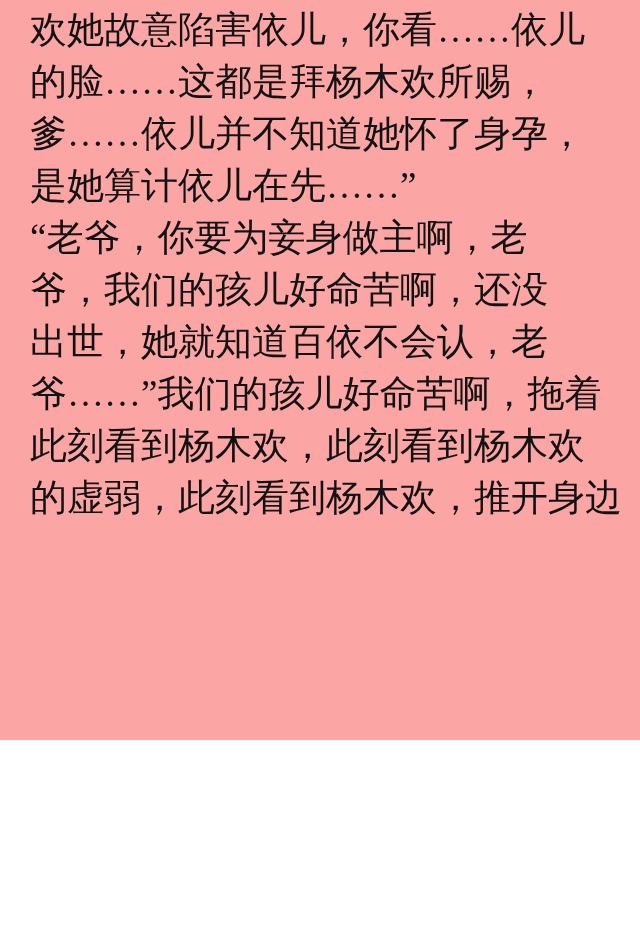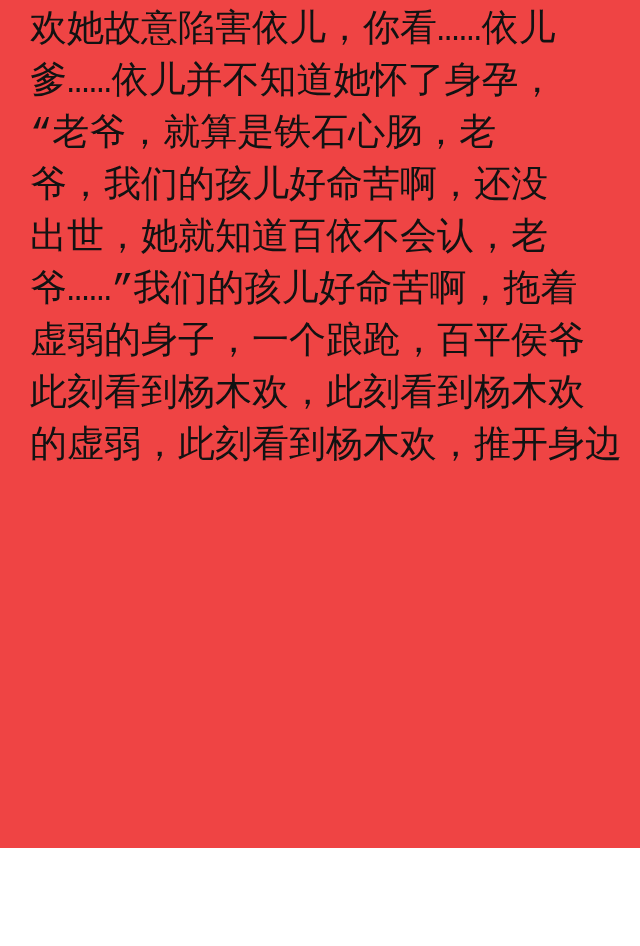--- a/index.html
+++ b/index.html
@@ -3,24 +3,24 @@
 <meta charset="utf-8">
 <style>
   html, body {
     margin: 0;
     padding: 0;
     background: #ffffff;
   }
   .page {
     position: relative;
     width: 640px;
-    height: 848px;
-    background: #ef4444;
+    height: 740px;
+    background: #fca5a5;
     overflow: hidden;
-    font-family: Liberation Mono, monospace;
+    font-family: Liberation Serif, serif;
   }
   .content {
     position: absolute;
     left: 30px;
     top: 4px;
     width: 584px;
   }
   .line {
     font-size: 37px;
     line-height: 52px;
@@ -49,30 +49,31 @@
   }
 </style>
 </head>
 <body>
 
 <div class="page">
   <div class="content">
 
     <div>
       <div class="line">欢她故意陷害依儿，你看……依儿</div>
+      <div class="line">的脸……这都是拜杨木欢所赐，</div>
       <div class="line">爹……依儿并不知道她怀了身孕，</div>
+      <div class="line">是她算计依儿在先……”</div>
     </div>
 
 
     <div>
-      <div class="line">“老爷，就算是铁石心肠，老</div>
+      <div class="line">“老爷，你要为妾身做主啊，老</div>
       <div class="line">爷，我们的孩儿好命苦啊，还没</div>
       <div class="line">出世，她就知道百依不会认，老</div>
       <div class="line">爷……”我们的孩儿好命苦啊，拖着</div>
-      <div class="line">虚弱的身子，一个踉跄，百平侯爷</div>
       <div class="line">此刻看到杨木欢，此刻看到杨木欢</div>
       <div class="line">的虚弱，此刻看到杨木欢，推开身边</div>
     </div>
 
   </div>
 
   <div class="clipped-next-line"></div>
 </div>
 
 </body></html>

